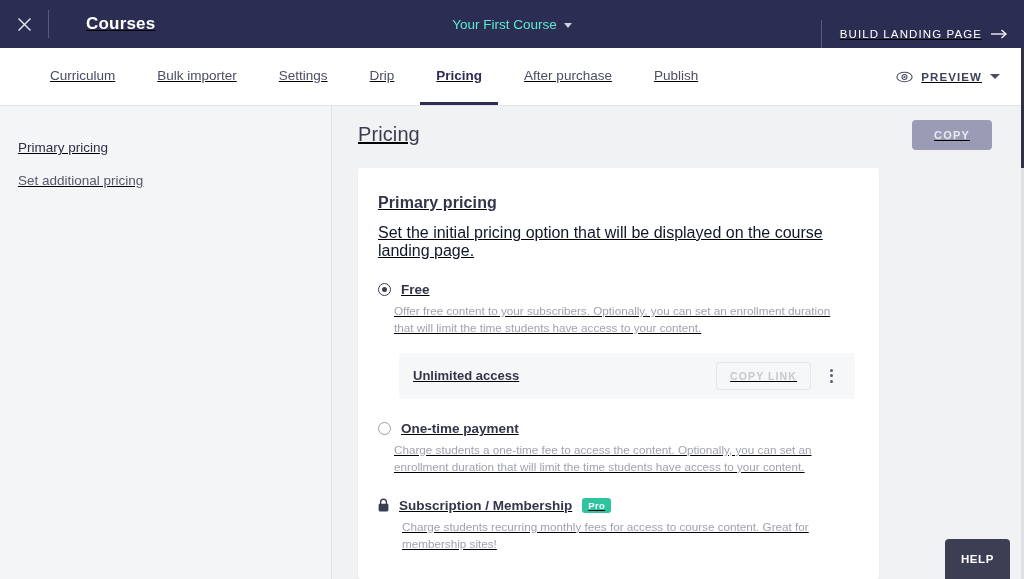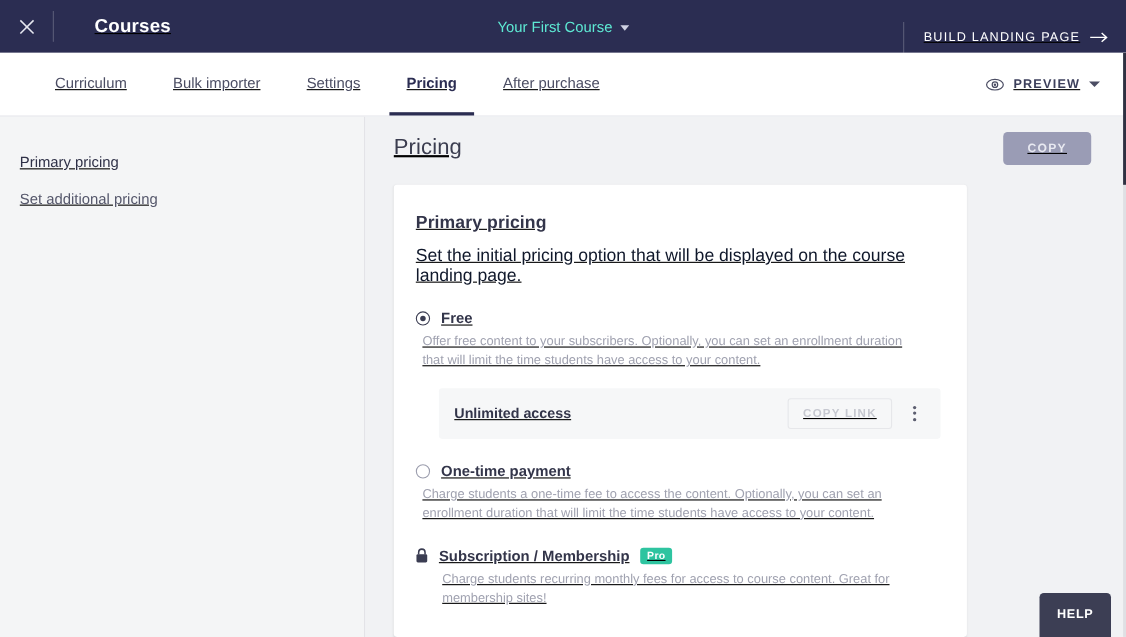--- a/index.html
+++ b/index.html
@@ -250,21 +250,21 @@
     font-weight: bold;
     border-radius: 3px;
     padding: 2.5px 6px 2.5px 6px;
     letter-spacing: .3px;
     line-height: 1;
   }
   .opt-desc {
     font-size: 11.7px;
     color: #a0a2b0;
     line-height: 1.45;
-    margin: 6px 0 0 6px;
+    margin: 6px 0 0 16px;
     max-width: 452px;
   }
   .opt-desc.indent-lock { margin-left: 24px; max-width: 470px; }
 
   .access-row {
     margin: 16px 0 0 21px;
     background: #f6f7f8;
     border-radius: 3px;
     height: 46px;
     display: flex;
@@ -380,25 +380,31 @@
     <div class="tabs">
       <div class="tab">
           <span>Curriculum</span>
         </div>
       <div class="tab">
           <span>Bulk importer</span>
         </div>
       <div class="tab">
           <span>Settings</span>
         </div>
+      <div class="tab">
+          <span>Drip</span>
+        </div>
       <div class="tab active">
           <span>Pricing</span>
         </div>
       <div class="tab">
           <span>After purchase</span>
+        </div>
+      <div class="tab">
+          <span>Publish</span>
         </div>
     </div>
     <div class="preview-btn">
       <svg width="17" height="12" viewBox="0 0 17 12">
         <ellipse cx="8.5" cy="6" rx="7.6" ry="4.8" fill="none" stroke="#4b4d63" stroke-width="1.1"></ellipse>
         <circle cx="8.5" cy="6" r="2.5" fill="none" stroke="#4b4d63" stroke-width="1.1"></circle>
         <circle cx="8.5" cy="6" r="1.1" fill="#4b4d63"></circle>
       </svg>
       <span>PREVIEW</span>
       <span class="chev-down-small"></span>

